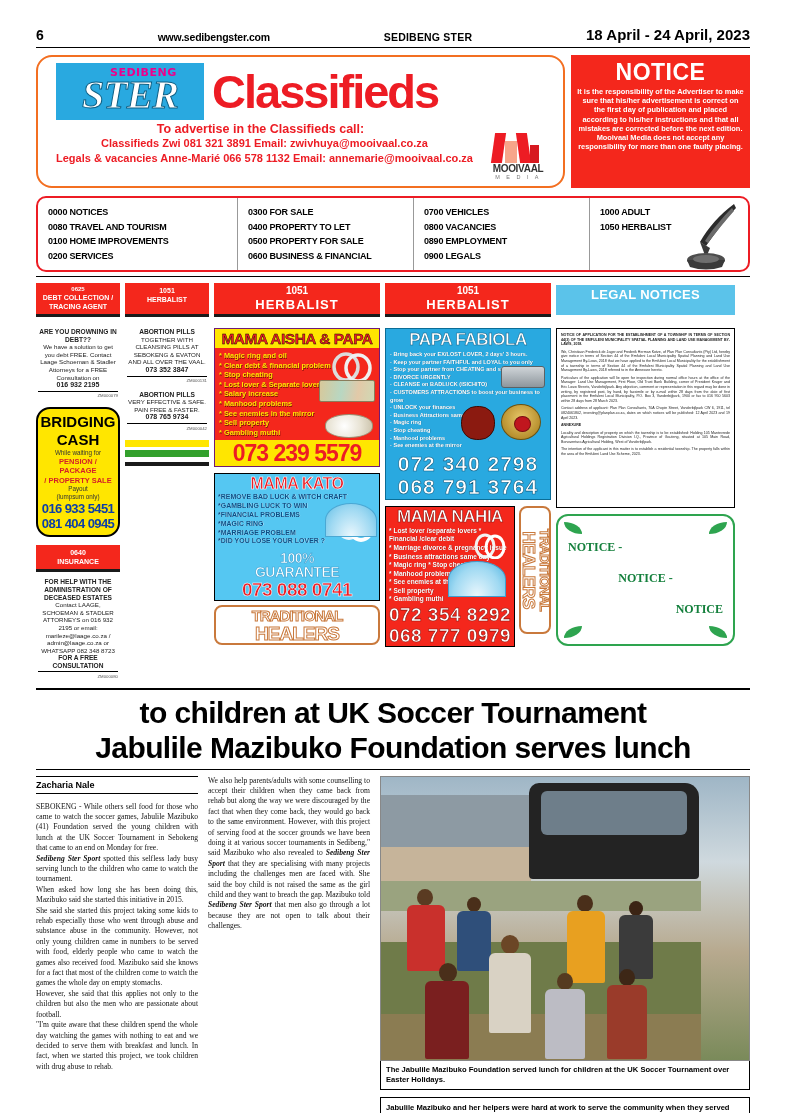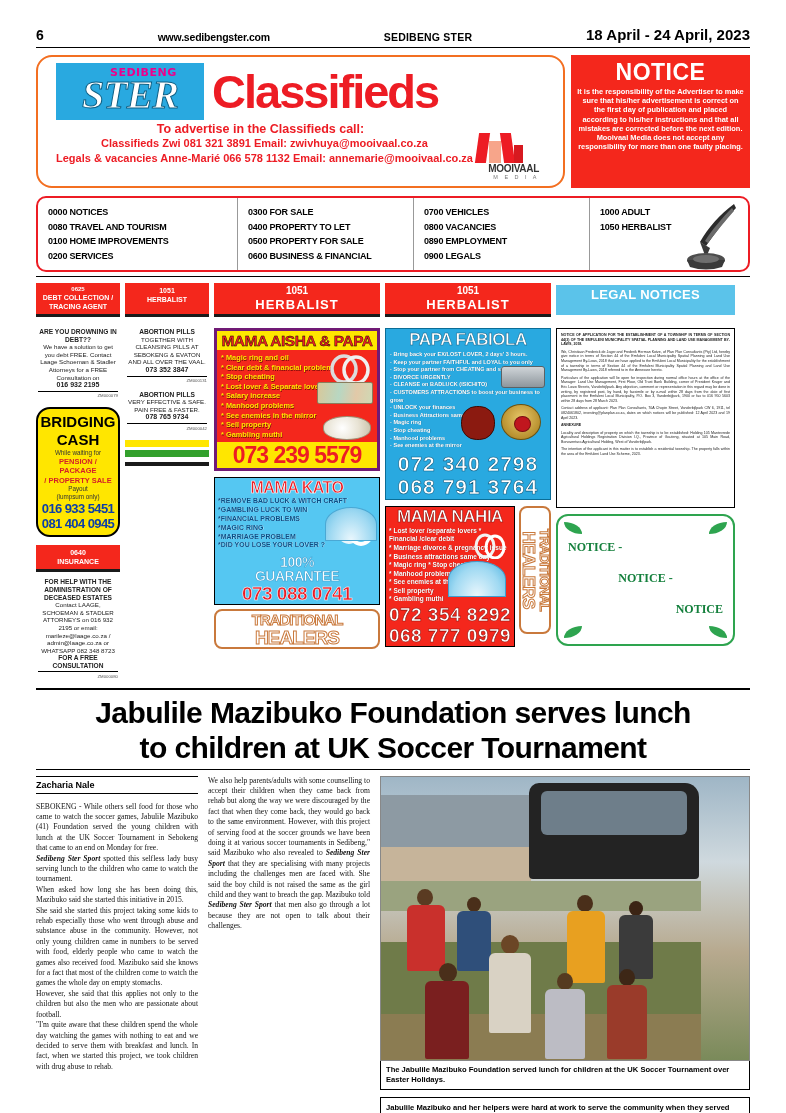--- a/index.html
+++ b/index.html
@@ -52,22 +52,22 @@
   }
   .advert-line {
     text-align: center; color: #ed1c24; font-size: 12.5px; font-weight: bold;
     margin-top: 2px; padding-right: 80px;
   }
   .contact-line {
     text-align: center; color: #ed1c24; font-size: 11px; font-weight: bold;
     line-height: 15px; padding-right: 72px;
   }
   .mooivaal {
-    position: absolute; right: 24px; bottom: 6px; width: 74px;
-    text-align: right;
+    position: absolute; right: 8px; bottom: 6px; width: 74px;
+    text-align: center;
   }
   .mv-mark { height: 32px; position: relative; }
   .mv-mark i { position: absolute; display: block; bottom: 0; }
   .mv-a { left: 12px; width: 11px; height: 30px; background: #ed1c24; transform: skewX(-8deg); }
   .mv-b { left: 24px; width: 12px; height: 22px; background: #f7a58a; }
   .mv-c { left: 37px; width: 11px; height: 30px; background: #ed1c24; transform: skewX(8deg); }
   .mv-d { left: 49px; width: 9px; height: 18px; background: #d71920; }
   .mv-name { font-size: 10px; font-weight: bold; color: #333; letter-spacing: -0.3px; }
   .mv-sub { font-size: 5.5px; letter-spacing: 2.5px; color: #777; }
 
@@ -150,21 +150,21 @@
     font-size: 7px; line-height: 9px; padding: 3px 0; margin-top: 8px;
     border-bottom: 3px solid #1a1a1a;
   }
 
   
   .bar-y { height: 7px; background: #ffe600; margin-top: 8px; }
   .bar-g { height: 7px; background: #33a02c; margin-top: 3px; }
   .bar-k { height: 4px; background: #1a1a1a; margin-top: 5px; }
 
   
-  .aisha { background: #ffe600; border: 3px solid #701a75; margin-top: 6px; }
+  .aisha { background: #ffe600; border: 1px solid #701a75; margin-top: 6px; }
   .aisha-title {
     color: #ed1c24; font-size: 15.5px; font-weight: bold; text-align: center;
     letter-spacing: -0.5px; line-height: 19px;
     -webkit-text-stroke: 0.4px #000;
   }
   .aisha-body { background: #f4271c; padding: 3px 4px; position: relative; min-height: 78px; }
   .aisha-body li {
     list-style: none; color: #ffe600; font-size: 7.4px; font-weight: bold;
     line-height: 9.6px; text-shadow: 0.5px 0.5px 0 #7a0d08;
   }
@@ -607,22 +607,22 @@
         <span class="leaf br"></span>
         <div class="nn-line nn-l1">NOTICE -</div>
         <div class="nn-line nn-l2">NOTICE -</div>
         <div class="nn-line nn-l3">NOTICE</div>
       </div>
     </div>
   </div>
 
   <div class="article-rule"></div>
   <div class="headline">
+    <div>to children at UK Soccer Tournament</div>
     <div>Jabulile Mazibuko Foundation serves lunch</div>
-    <div>to children at UK Soccer Tournament</div>
   </div>
   <div class="headline-rule"></div>
 
   <div class="article-body">
 
     <div class="acol">
       <div class="byline">Zacharia Nale</div>
       <div class="atext">
         <span>SEBOKENG - While others sell food for those who came to watch the soccer games, Jabulile Mazibuko (41) Foundation served the young children with lunch at the UK Soccer Tournament in Sebokeng that came to an end on Monday for free.</span><br>
         <i>Sedibeng Ster Sport</i><span> spotted this selfless lady busy serving lunch to the children who came to watch the tournament.</span><br>

